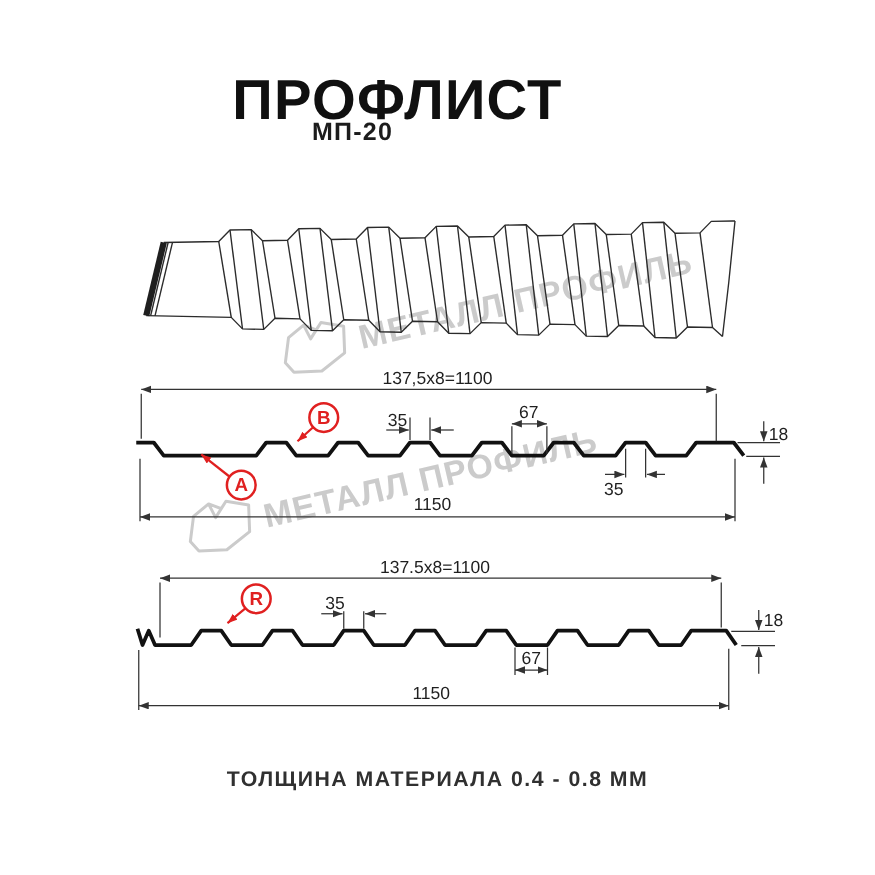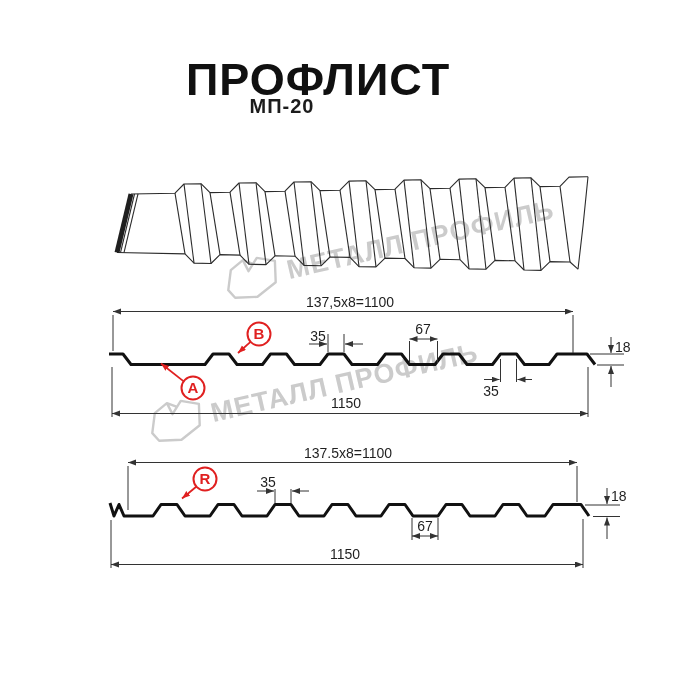--- a/index.html
+++ b/index.html
@@ -191,13 +191,14 @@
       <text class="dim" x="345" y="559" text-anchor="middle">1150</text>
 
       <g>
         <path d="M196.5 486.5 L182 498.5" stroke="#e02020" stroke-width="1.8" marker-end="url(#awr)"></path>
         <circle cx="205" cy="479" r="11.5" fill="none" stroke="#e02020" stroke-width="2"></circle>
         <text class="red-label" x="205" y="484" text-anchor="middle">R</text>
       </g>
     </g>
   </svg>
 
+  <div class="footer">ТОЛЩИНА МАТЕРИАЛА 0.4 - 0.8 ММ</div>
 </div>
 
 </body></html>

